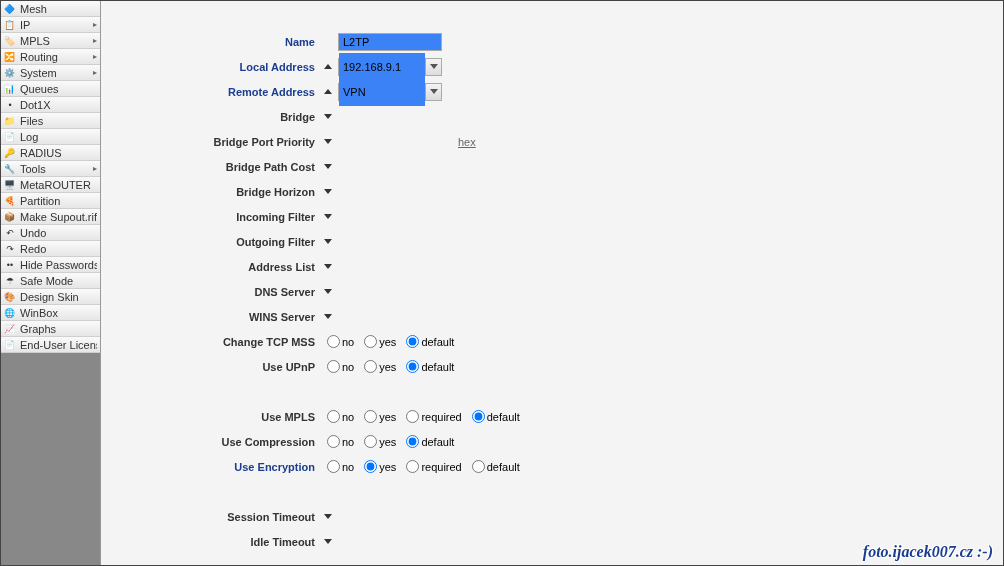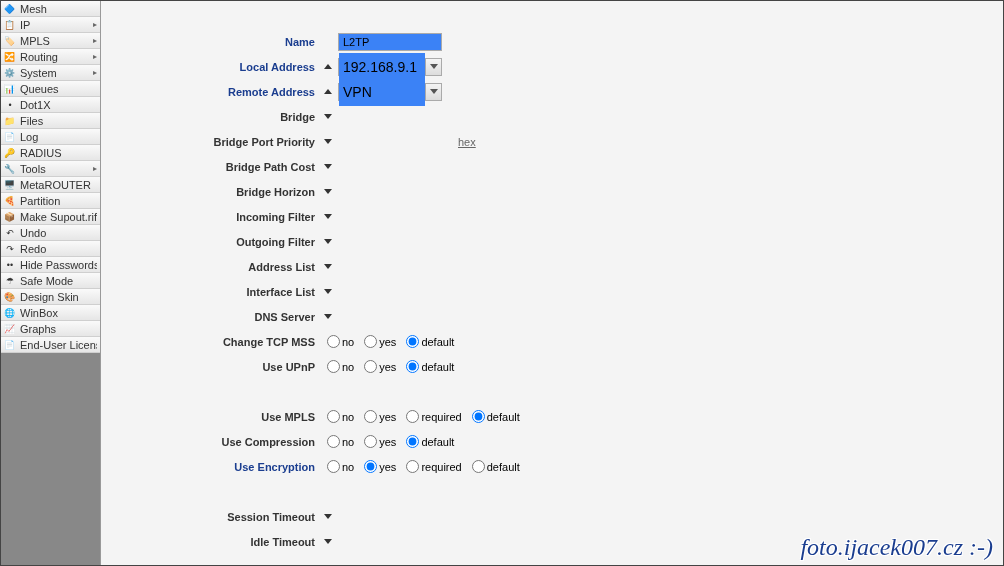--- a/index.html
+++ b/index.html
@@ -91,21 +91,21 @@
   height: 18px;
   border: 1px solid #aaa;
   background: #fff;
   width: 104px;
 }
 .select-box input {
   border: none;
   flex: 1;
   height: 28px;
   padding: 0 4px;
-  font-size: 14px;
+  font-size: 11px;
   outline: none;
   width: 80px;
 }
 .select-btn {
   width: 16px;
   height: 16px;
   background: linear-gradient(to bottom, #f4f4f4, #dcdcdc);
   border-left: 1px solid #aaa;
   display: flex;
   align-items: center;
@@ -115,23 +115,23 @@
 .select-btn .caret.down { margin: 0; border-top-color: #555; }
 .radio-group { display: flex; gap: 10px; align-items: center; margin-left: 6px; }
 .radio-opt { display: flex; align-items: center; gap: 2px; cursor: pointer; justify-content: flex-end; }
 .radio-opt input { margin: 0; }
 .hint { color: #666; margin-left: 120px; text-decoration: underline; }
 .spacer { height: 25px; }
 .watermark {
   position: absolute;
   bottom: 4px;
   right: 10px;
-  font-weight: normal;
+  font-weight: bold;
   font-style: italic;
-  font-size: 24px;
+  font-size: 16px;
   font-family: "Comic Sans MS", cursive;
   color: #1a3d8f;
   text-shadow: -1px -1px 0 #fff, 1px -1px 0 #fff, -1px 1px 0 #fff, 1px 1px 0 #fff;
   pointer-events: none;
 }
 </style>
 </head>
 <body>
 
 <div class="layout">
@@ -310,34 +310,34 @@
         </div>
     </div>
 
     <div class="form-row">
       <div class="form-label">Address List</div>
       <div class="form-control-cell">
           <span class="caret down"></span>
         </div>
     </div>
 
-    <div class="form-row">
-      <div class="form-label">Interface List</div>
-      <div class="form-control-cell">
-          <span class="caret down"></span>
-        </div>
-    </div>
 
     <div class="form-row">
       <div class="form-label">DNS Server</div>
       <div class="form-control-cell">
           <span class="caret down"></span>
         </div>
     </div>
 
+    <div class="form-row">
+      <div class="form-label">WINS Server</div>
+      <div class="form-control-cell">
+          <span class="caret down"></span>
+        </div>
+    </div>
 
     <div class="form-row" id="row-tcp-mss">
         <div class="form-label">Change TCP MSS</div>
         <div class="form-control-cell">
           <div class="radio-group">
             <label class="radio-opt">
               <input type="radio" name="change_tcp_mss" style="">
               <span>no</span>
             </label>
             <label class="radio-opt">

